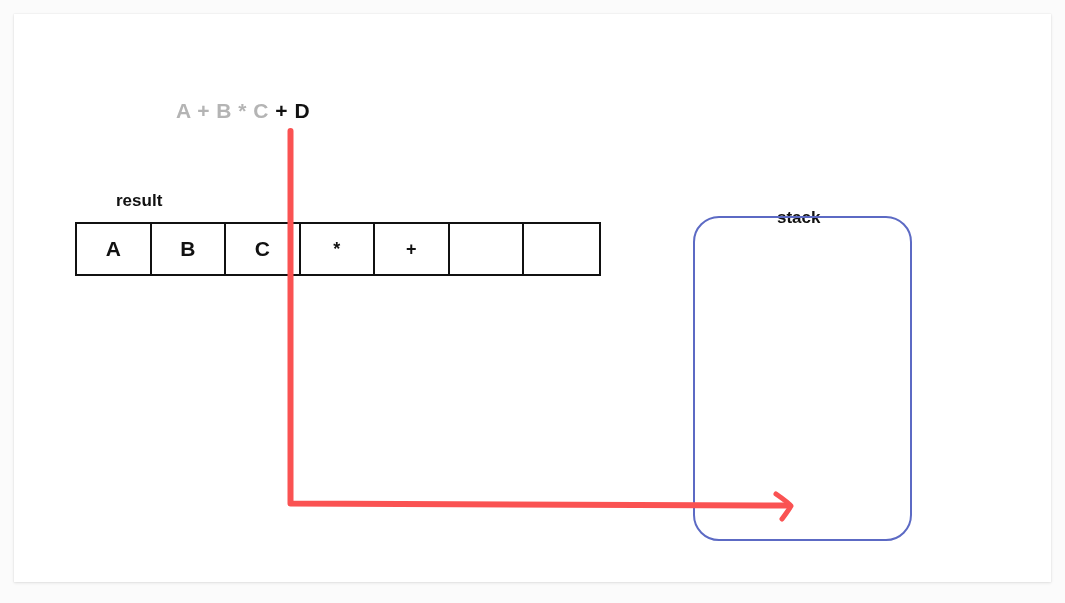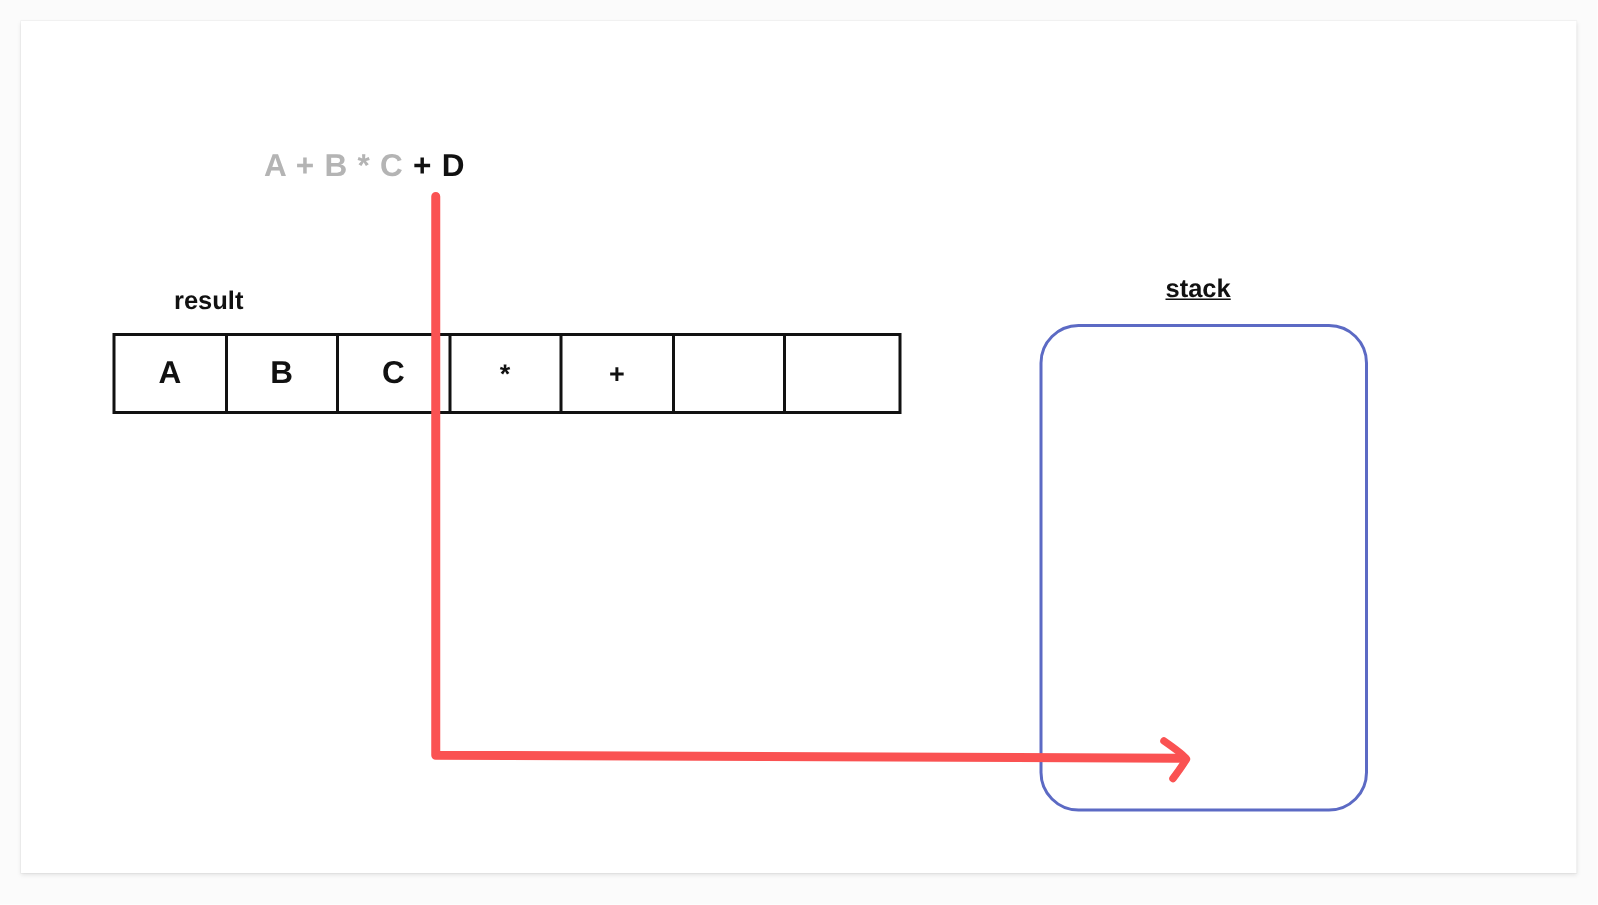--- a/index.html
+++ b/index.html
@@ -54,22 +54,21 @@
     color: #111111;
     white-space: nowrap;
   }
   #result-label {
     left: 75px;
     top: 191px;
     margin-left: 41px;
   }
   #stack-label {
     left: 777px;
-    top: 183px;
-    text-decoration: underline;
+    top: 208px;
   }
   
   #result-array {
     position: absolute;
     left: 75px;
     top: 222px;
     display: flex;
     border: 2px solid #111111;
     box-sizing: border-box;
     height: 54px;

